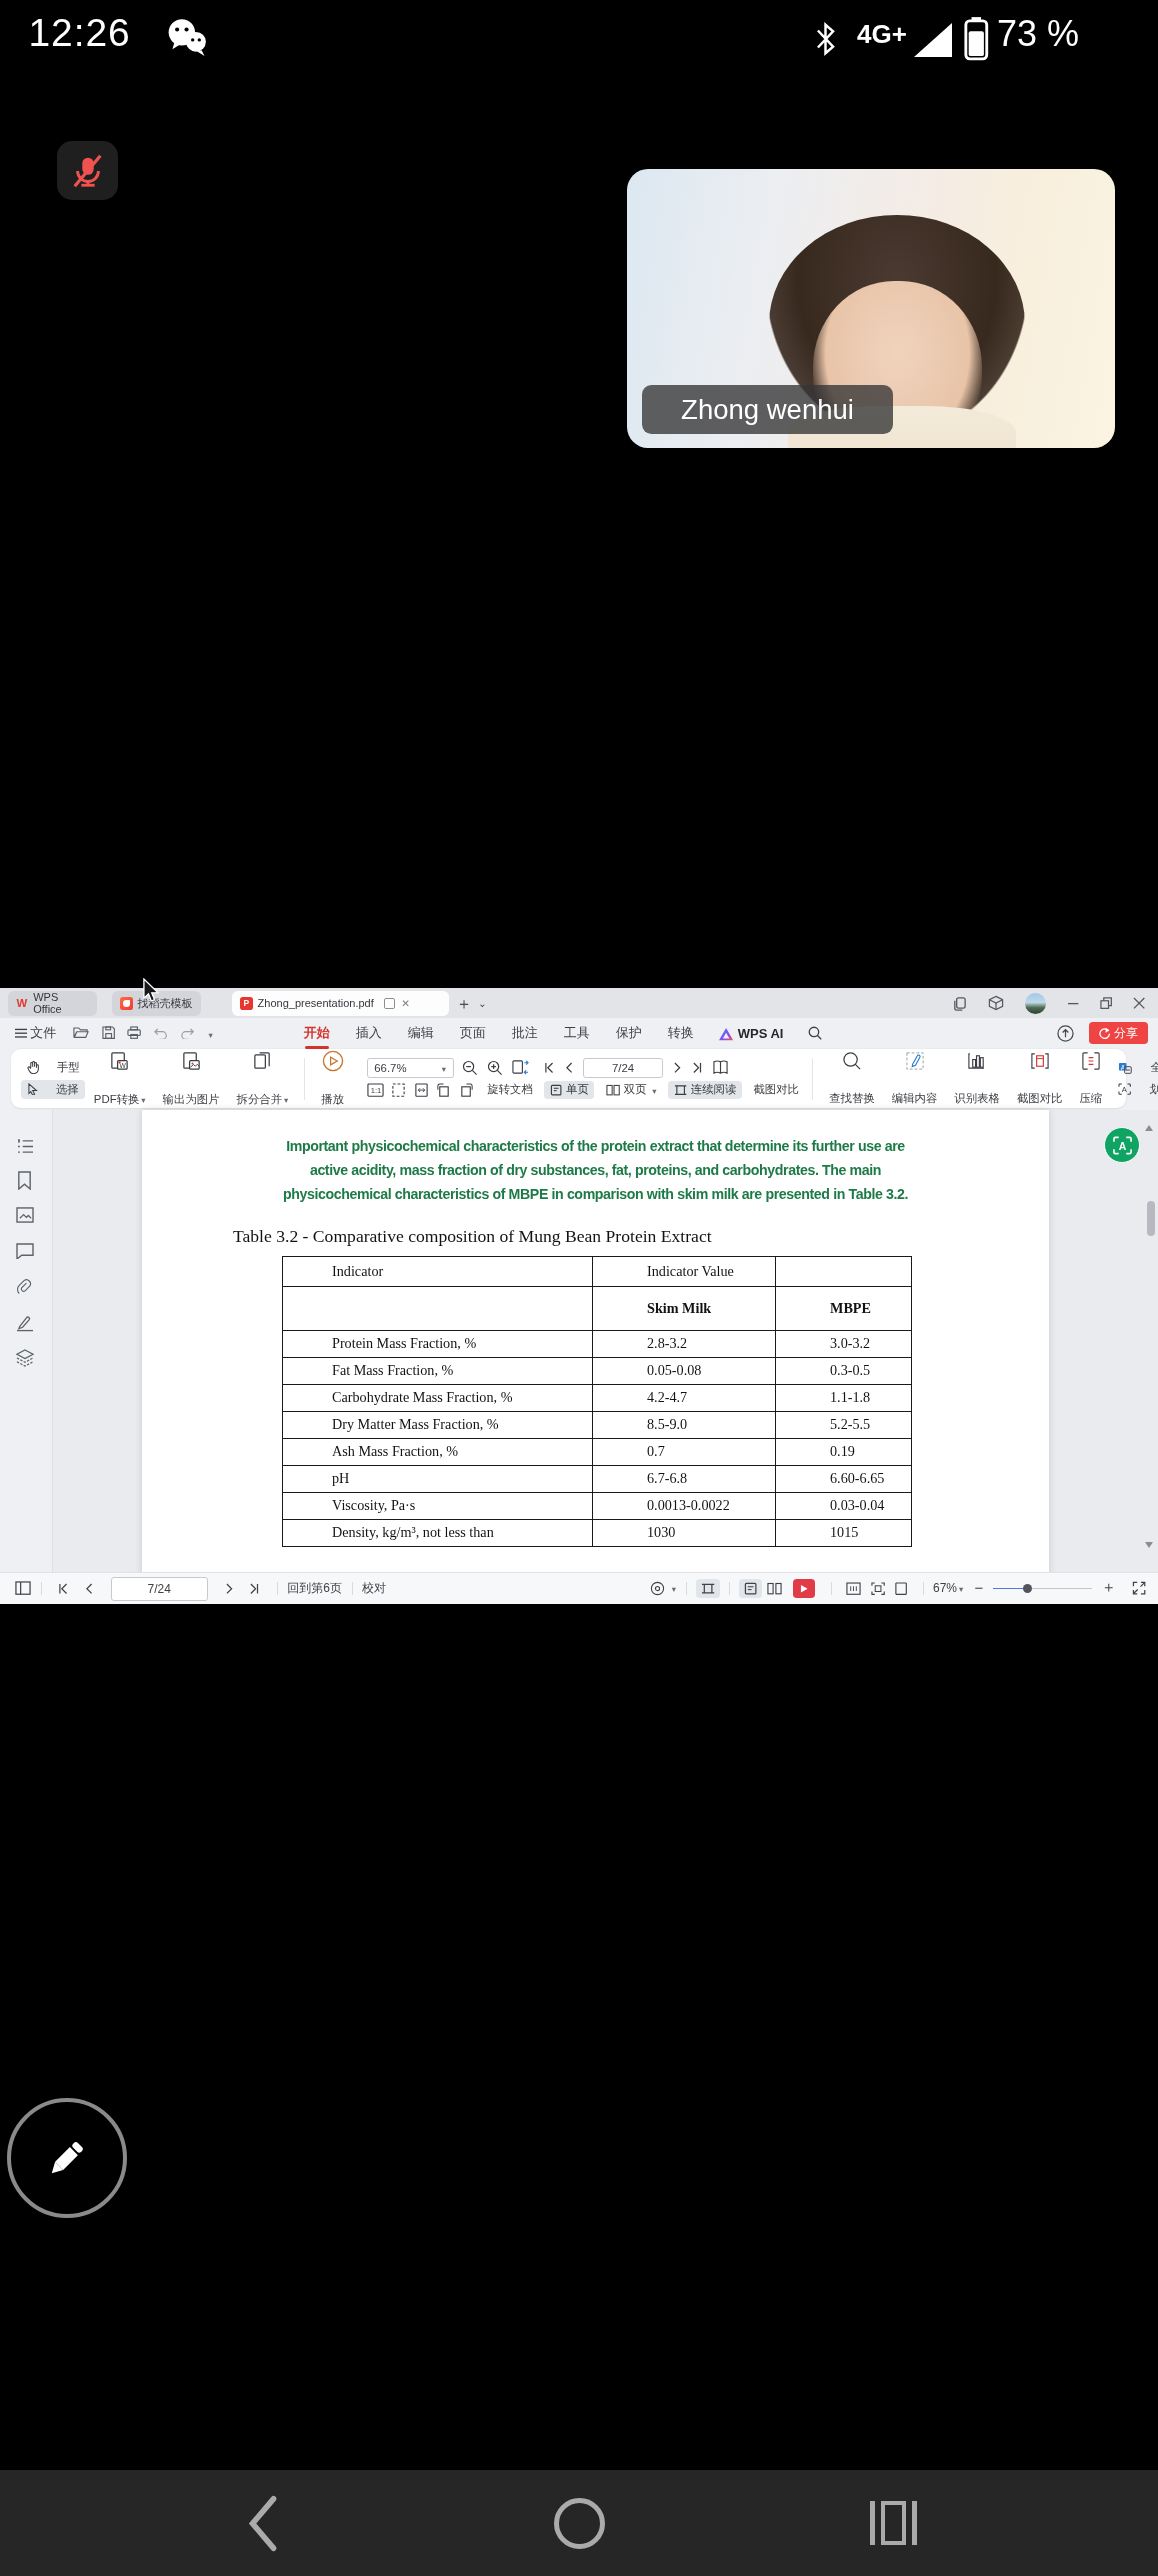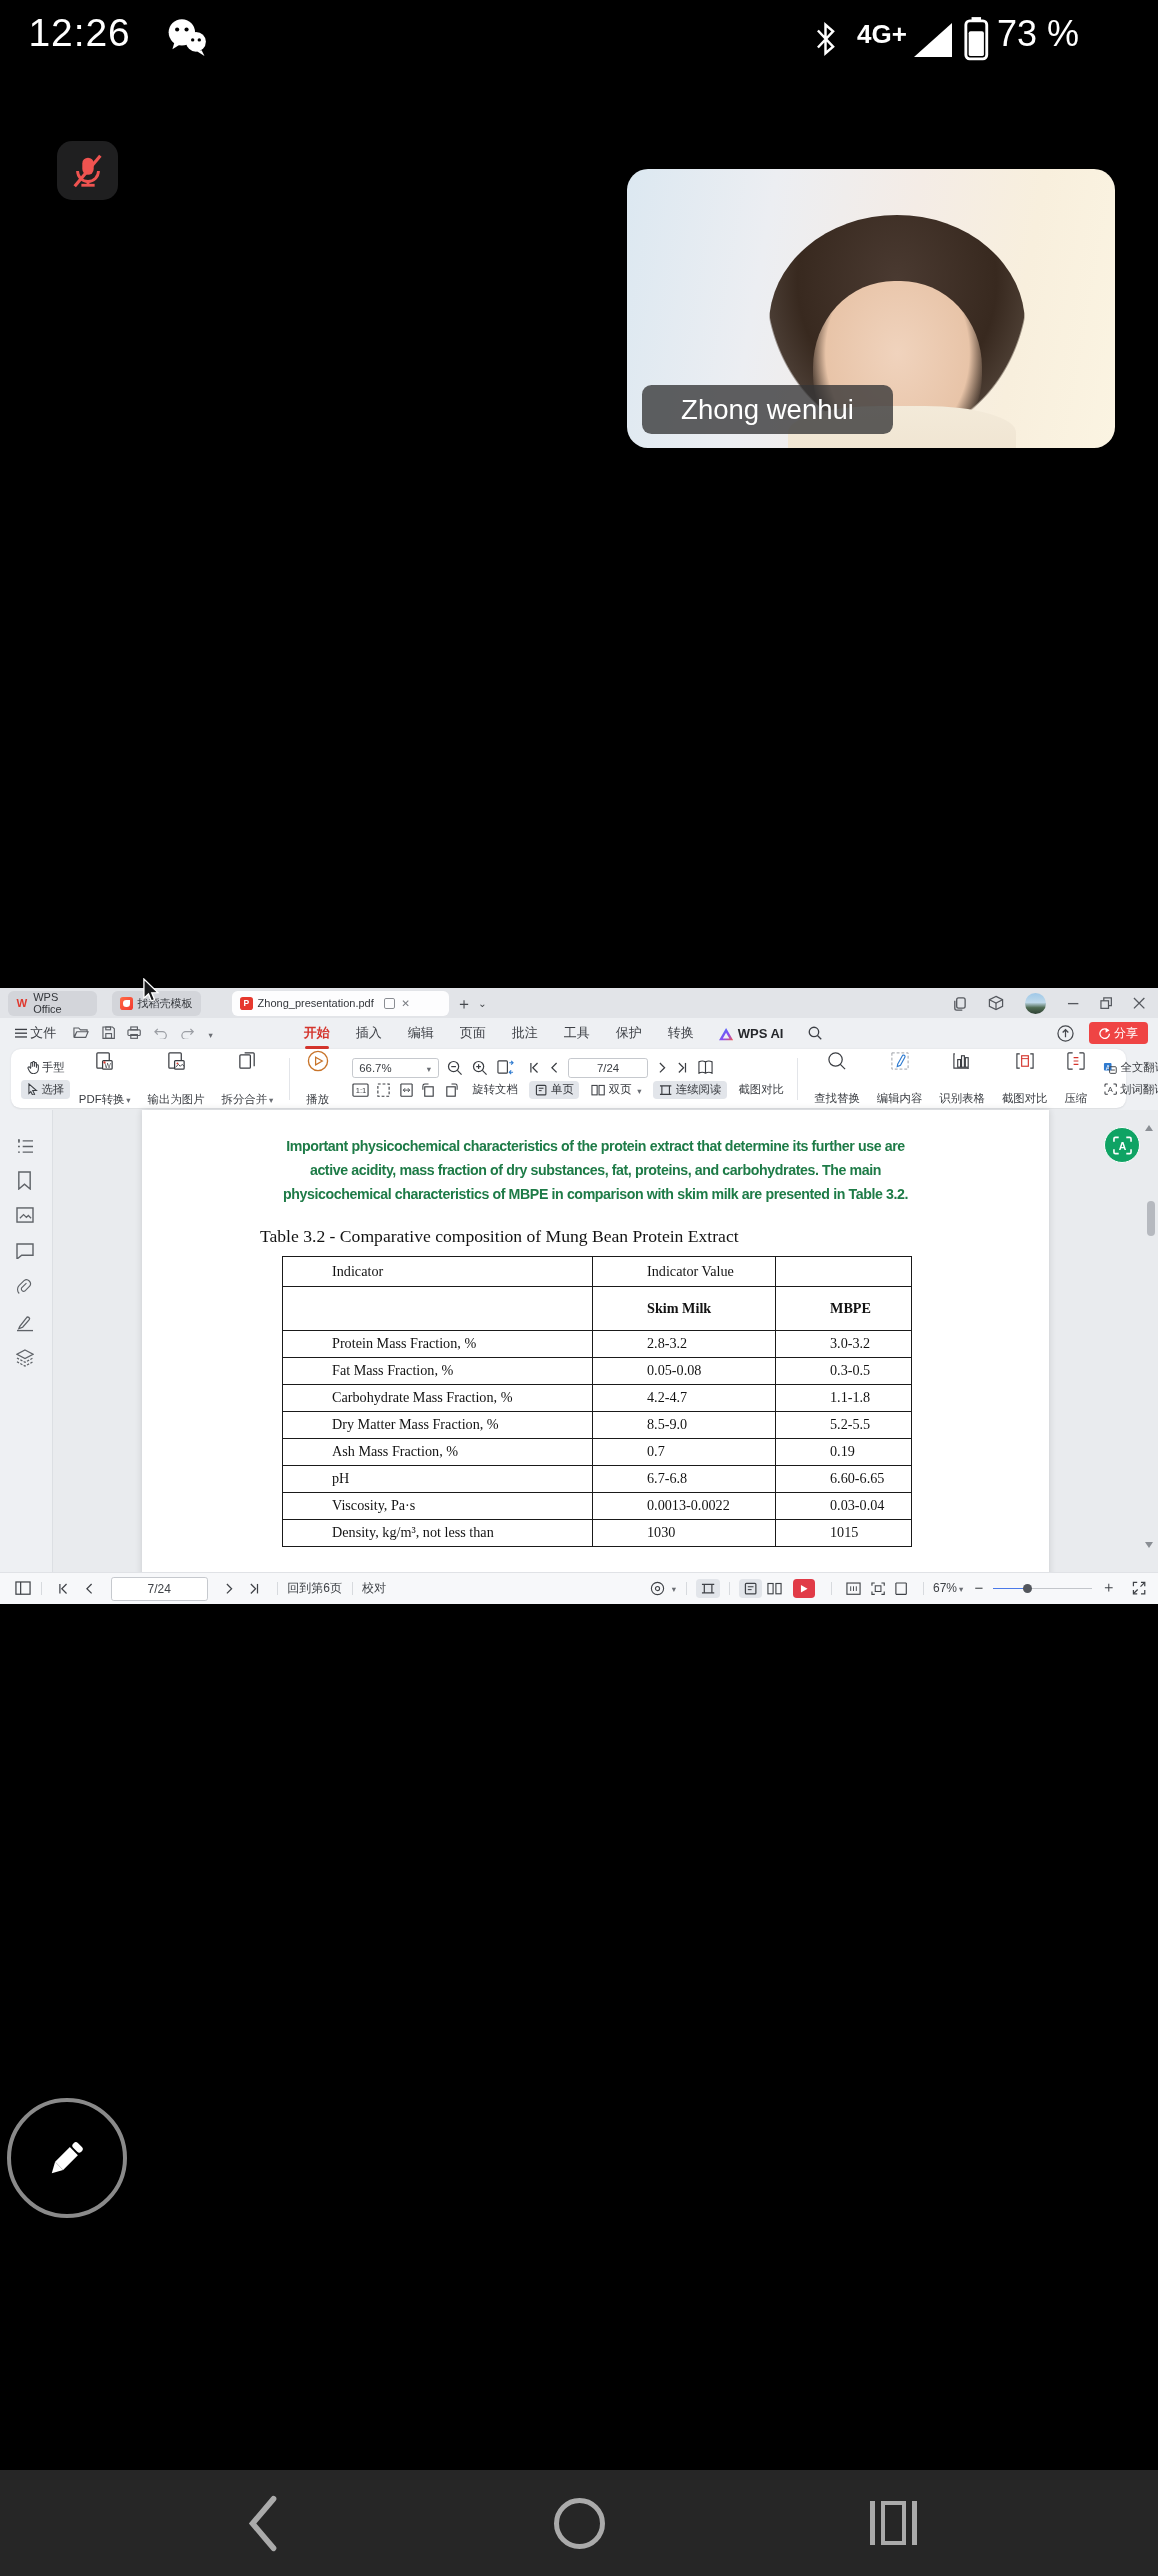--- a/index.html
+++ b/index.html
@@ -56,40 +56,40 @@
   .mb-ai{display:flex;align-items:flex-end;gap:4.7px;margin-left:25px;font-weight:bold;color:#26282c;}
   .mb-search{margin-left:25px;}
   .mb-right{margin-left:auto;display:flex;align-items:center;gap:15px;margin-right:11.4px;}
   .share-btn{background:#ef4444;color:#fff;border-radius:3.8px;height:22px;padding:0 9.5px;
              display:flex;align-items:center;gap:3.8px;font-size:12px;}
   
   .ribbon{position:absolute;left:11.4px;top:61px;width:1115px;height:59px;background:#fff;border-radius:9.5px;
           box-shadow:0 0.9px 1.9px rgba(40,44,50,.10);display:flex;align-items:center;padding:0 9.5px;box-sizing:border-box;
           font-size:11.4px;color:#3a3d42;}
   .rcol{display:flex;flex-direction:column;justify-content:center;gap:2.8px;}
-  .rrow{display:flex;align-items:center;gap:3px;padding:1.9px 5.7px;border-radius:3.8px;white-space:nowrap;justify-content:center;}
+  .rrow{display:flex;align-items:center;gap:18px;padding:1.9px 5.7px;border-radius:3.8px;white-space:nowrap;}
   .rrow.hl,.rtxt.hl{background:#e2e5ea;}
   .rbig{display:flex;flex-direction:column;align-items:center;gap:20px;padding:0 8.5px;white-space:nowrap;}
   .rbig svg{display:block;}
   .rsep{width:0.9px;height:42px;background:#e3e5e9;margin:0 7.6px;flex:0 0 auto;}
   .caret::after{content:"▾";font-size:8.5px;color:#6a6d73;margin-left:1.9px;}
   .combo{width:87px;height:20px;border:0.9px solid #c6c9ce;border-radius:2.8px;background:#fff;
          display:flex;align-items:center;justify-content:space-between;padding:0 6.6px;box-sizing:border-box;}
   .pagebox{width:80px;height:20px;border:0.9px solid #c6c9ce;border-radius:2.8px;background:#fff;
            display:flex;align-items:center;justify-content:center;box-sizing:border-box;}
   .rtxt{padding:1.9px 5.7px;border-radius:3.8px;display:flex;align-items:center;gap:3.8px;white-space:nowrap;}
   
   .workspace{position:absolute;left:0;top:122px;width:1159px;height:463px;background:#e9ebee;}
   .side{position:absolute;left:0;top:0;width:52px;height:463px;background:#eef0f3;border-right:0.9px solid #dcdfe3;}
   .side .sic{position:absolute;left:16px;color:#5f6368;}
   .page{position:absolute;left:142px;top:0;width:907px;height:483px;background:#fff;box-shadow:0 0 6.6px rgba(30,34,40,.16);}
   .para{margin:24px auto 0;text-align:center;color:#1e7b47;font-weight:bold;font-size:14.2px;
         line-height:24px;letter-spacing:-0.4px;}
   .para div{white-space:nowrap;}
-  .doc-title{margin:20px 0 0 118px;font-family:"Liberation Serif",serif;font-size:17.6px;color:#131313;}
+  .doc-title{margin:20px 0 0 91px;font-family:"Liberation Serif",serif;font-size:17.6px;color:#131313;}
   table.cmp{border-collapse:collapse;margin:8.5px 0 0 140px;font-family:"Liberation Serif",serif;font-size:14.2px;color:#131313;}
   table.cmp,table.cmp td,table.cmp th{border:0.9px solid #1a1a1a;}
   table.cmp{border-width:1.9px;}
   table.cmp th{font-weight:normal;text-align:left;}
   table.cmp thead tr th{border-bottom-width:1.9px;}
   table.cmp td,table.cmp th{padding:0 3.8px 0 49px;}
   table.cmp td:nth-child(2),table.cmp th:nth-child(2){padding-left:54px;}
   table.cmp td:nth-child(3),table.cmp th:nth-child(3){padding-left:54px;}
   table.cmp thead tr:first-child th{height:29.4px;}
   table.cmp thead tr:last-child th{height:43px;font-weight:bold;}

